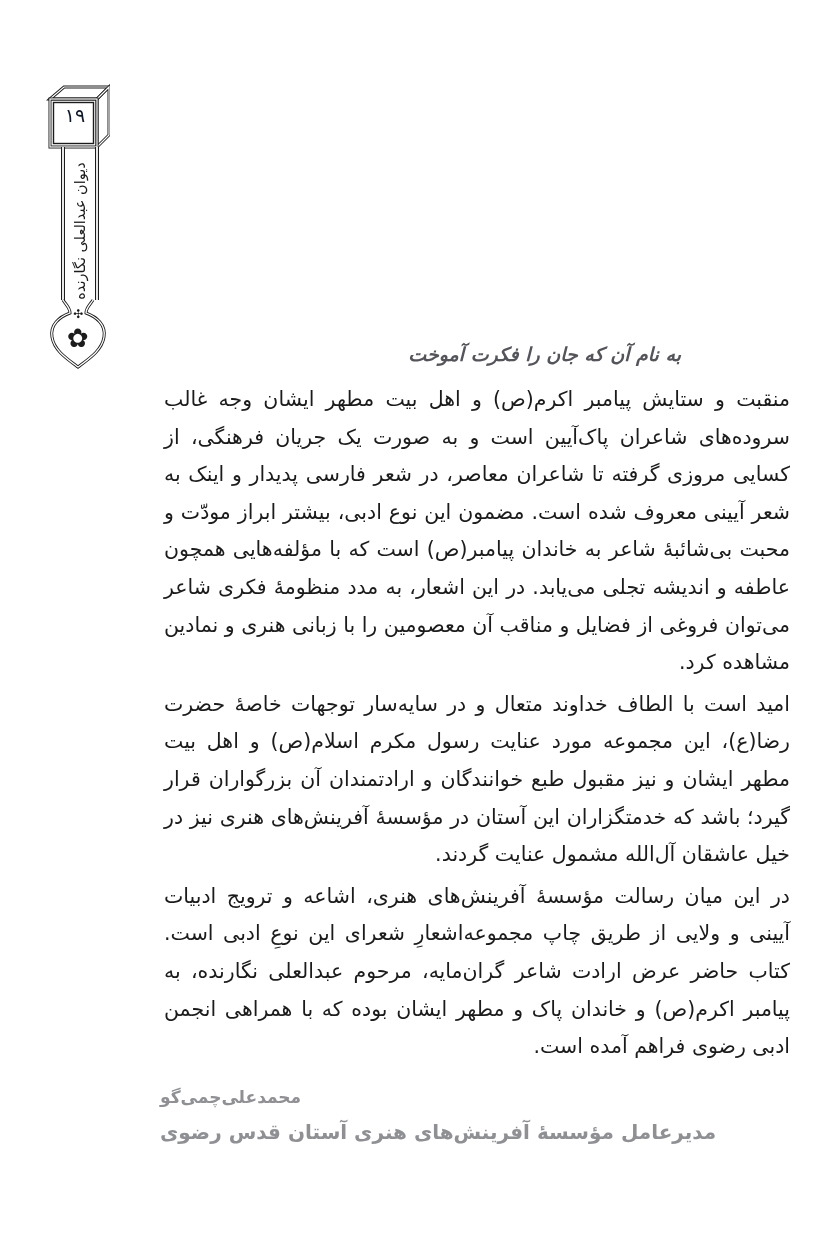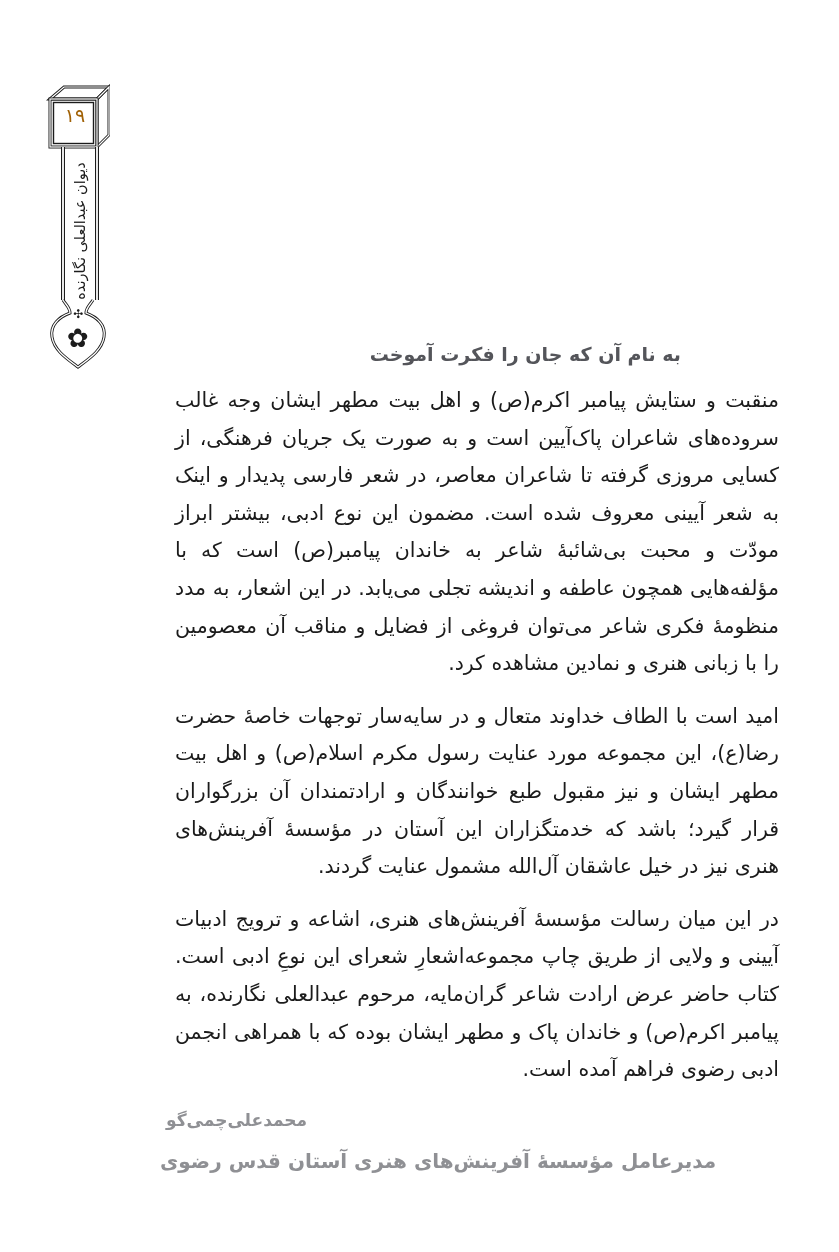--- a/index.html
+++ b/index.html
@@ -21,55 +21,56 @@
     transform:translate(-50%,-50%) rotate(-90deg);
     white-space:nowrap;
     direction:rtl;
     font-size:14.5px;
     color:#1c1c1c;
     letter-spacing:0.5px;
   }
   .page-number {
     position:absolute; left:57px; top:104px;
     width:36px; text-align:center;
-    font-size:19px; color:#a16207;
+    font-size:19px; color:#0f172a;
   }
 
   
   .content {
     position:absolute;
     left:160px; top:341px;
     width:634px;
     direction:rtl;
     color:#1b1b1b;
   }
   .heading {
     text-align:right;
     padding-left:0; padding-right:113px;
     font-size:19px;
     font-weight:bold;
     color:#54555a;
     margin:0 0 14px 0;
     line-height:26px;
+    font-style:italic;
   }
   .body-text p {
-    margin:15px;
+    margin:4px;
     font-size:20.5px;
     line-height:37.6px;
     text-align:justify;
     text-align-last:right;
   }
   .signature {
     margin-top:16px;
     direction:rtl;
     text-align:left;
     font-weight:bold;
     color:#8f9094;
   }
-  .signature .sig-name  { font-size:17px; line-height:30px; margin:6px; }
+  .signature .sig-name  { font-size:17px; line-height:30px; margin:0; }
   .signature .sig-title { font-size:20px; line-height:40px; margin:0; }
 </style>
 </head>
 <body>
 
 <div class="page">
 
   <div class="bookmark">
     <svg width="64" height="290" viewBox="0 0 64 290">
 

